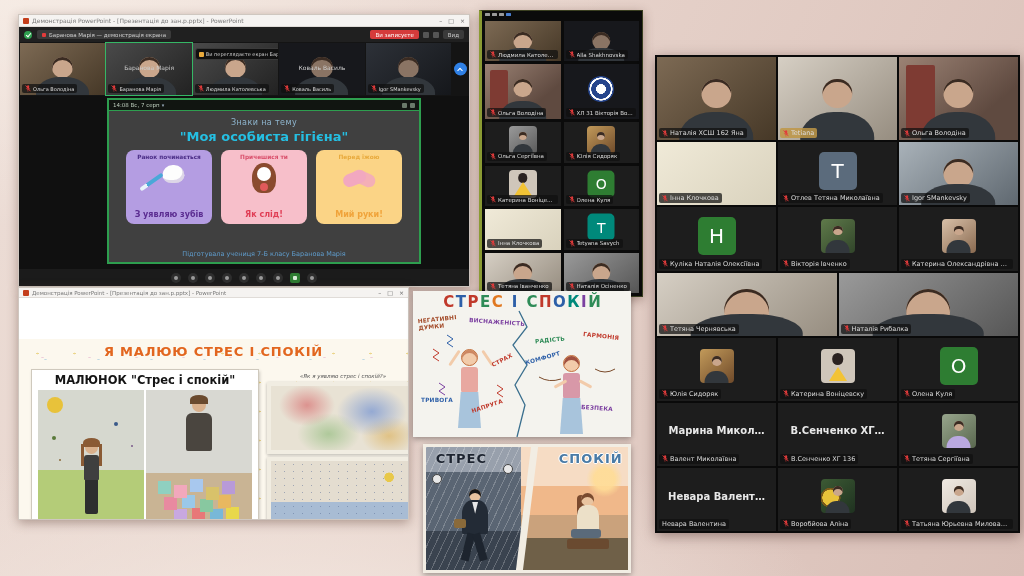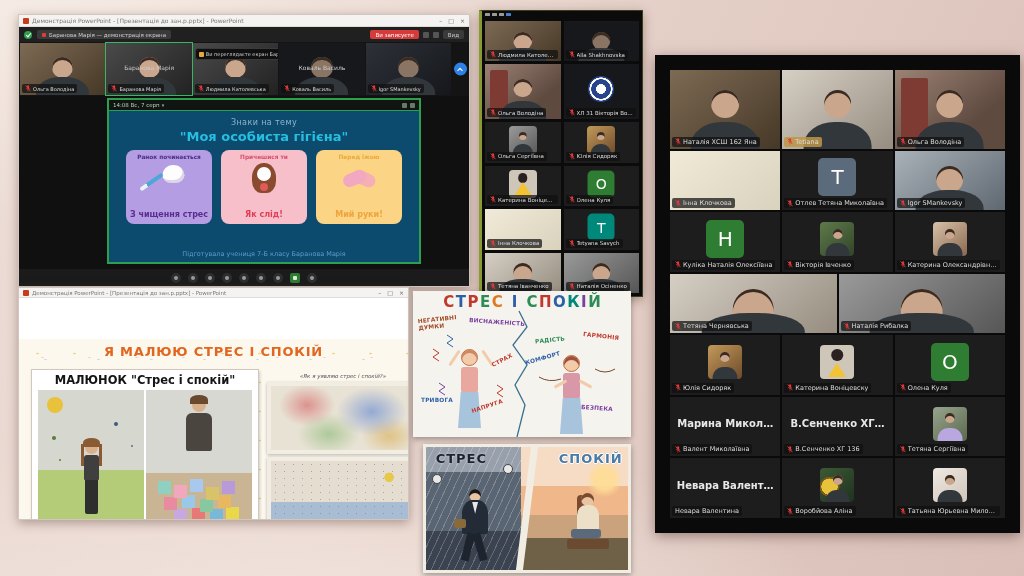--- a/index.html
+++ b/index.html
@@ -28,21 +28,21 @@
 .zright{margin-left:auto;display:flex;gap:4px;align-items:center;}
 .recpill{background:#d53b3b;color:#fff;font-size:5.5px;padding:1.5px 5px;border-radius:2px;white-space:nowrap;}
 .zicon{width:6px;height:6px;background:#555;border-radius:1px;}
 .viewpill{background:#3a3a3a;color:#ccc;font-size:5.5px;padding:1.5px 5px;border-radius:2px;}
 .thumbs{height:54px;background:#141414;display:flex;gap:1px;padding:1px 18px 1px 1px;position:relative;flex:0 0 auto;}
 .thumb{flex:1;position:relative;background:#202020;overflow:visible;}
 .thumb.selected{outline:1px solid #35b765;z-index:2;}
 .bluebtn{position:absolute;right:2px;top:50%;transform:translateY(-50%);width:13px;height:13px;border-radius:50%;background:#2f80e5;z-index:3;}
 .bluebtn .chev{position:absolute;left:4px;top:5.5px;width:4px;height:4px;border:solid #fff;border-width:1.4px 1.4px 0 0;transform:rotate(-45deg);}
 .stage{flex:1;background:#101010;position:relative;}
-#slide1{position:absolute;left:88px;top:2px;width:314px;height:166px;border:2px solid #2e9e4f;background:#0c4a6e;}
+#slide1{position:absolute;left:88px;top:2px;width:314px;height:166px;border:2px solid #2e9e4f;background:#404040;}
 .slide1-head{height:11px;background:#111511;border-bottom:1px solid #2e9e4f;color:#b9c9b9;font-size:5.5px;display:flex;align-items:center;gap:2px;padding:0 4px;}
 .caret{font-size:5px;color:#9ab;}
 .hright{margin-left:auto;display:flex;gap:3px;}
 .hic{width:5px;height:5px;background:#6a7a6a;border-radius:1px;}
 .eyebrow{margin-top:7px;text-align:center;font-size:8px;color:#8fb6cf;letter-spacing:.4px;}
 .slide1-title{text-align:center;font-size:13px;font-weight:bold;color:#25bfe2;margin-top:2px;}
 .cards{display:flex;justify-content:center;gap:9px;margin-top:6px;}
 .card{width:86px;height:74px;border-radius:8px;position:relative;padding-top:4px;}
 .ctop{text-align:center;font-size:5.8px;font-weight:bold;}
 .cbottom{position:absolute;bottom:5px;left:2px;right:2px;text-align:center;font-weight:800;font-size:8px;line-height:1.15;}
@@ -108,21 +108,21 @@
 .th-cream{background:linear-gradient(140deg,#f0ead8,#d9d2bd);}
 
 #strip{left:479px;top:10px;width:164px;height:287px;background:#0b0b0b;border:1px solid #3a3f20;border-left:3px solid #8a9a33;box-shadow:0 3px 10px rgba(90,60,50,.45);}
 .strip-top{height:9px;display:flex;gap:2px;padding:2px 0 0 3px;flex:0 0 auto;}
 .dash{width:5px;height:3px;background:#9a9a9a;border-radius:.5px;}
 .dash.blue{background:#4a7fd0;}
 #strip-grid{flex:1;display:flex;flex-direction:column;gap:3px;padding:1px 3px 3px;}
 .strip-row{flex:1;display:flex;gap:3px;}
 .strip-row:nth-child(2){flex:1.35;}
 
-#gallery{position:absolute;left:655px;top:55px;width:365px;height:478px;background:#0a0a0a;box-shadow:0 3px 12px rgba(80,50,45,.5);display:flex;flex-direction:column;gap:2px;padding:15px;}
+#gallery{position:absolute;left:655px;top:55px;width:365px;height:478px;background:#0a0a0a;box-shadow:0 3px 12px rgba(80,50,45,.5);display:flex;flex-direction:column;gap:2px;padding:2px;}
 .g-row{flex:1;display:flex;gap:2px;}
 .g-row:first-child{flex:1.32;}
 
 #win2{left:18px;top:287px;width:391px;height:233px;gap:41px;}
 #win2 .titlebar{height:10px;}
 #win2 .ttext{font-size:5.5px;}
 .slide2{flex:1;position:relative;overflow:hidden;background:
   radial-gradient(rgba(222,186,60,.55) 1px, transparent 1.4px),
   radial-gradient(rgba(120,180,216,.45) .9px, transparent 1.2px),
   radial-gradient(rgba(216,138,184,.4) .9px, transparent 1.2px),
@@ -338,21 +338,21 @@
           <i class="hic"></i>
           <i class="hic"></i>
         </span>
       </div>
       <div class="eyebrow">Знаки на тему</div>
       <div class="slide1-title">"Моя особиста гігієна"</div>
       <div class="cards" id="cards-row">
           <div class="card" style="background: rgb(180, 157, 226);">
             <div class="ctop" style="color: rgb(74, 45, 134);">Ранок починається</div>
             <div class="cicon tooth-toothbrush-icon"></div>
-            <div class="cbottom" style="color: rgb(91, 45, 145);">З чищення стрес</div>
+            <div class="cbottom" style="color: rgb(91, 45, 145);">З уявляю зубів</div>
           </div>
           <div class="card" style="background: rgb(247, 191, 202);">
             <div class="ctop" style="color: rgb(217, 79, 107);">Причешися ти</div>
             <div class="cicon girl-combing-icon"></div>
             <div class="cbottom" style="color: rgb(224, 61, 85);">Як слід!</div>
           </div>
           <div class="card" style="background: rgb(251, 212, 134);">
             <div class="ctop" style="color: rgb(232, 169, 60);">Перед їжою</div>
             <div class="cicon washing-hands-icon"></div>
             <div class="cbottom" style="color: rgb(240, 163, 58);">Мий руки!</div>

